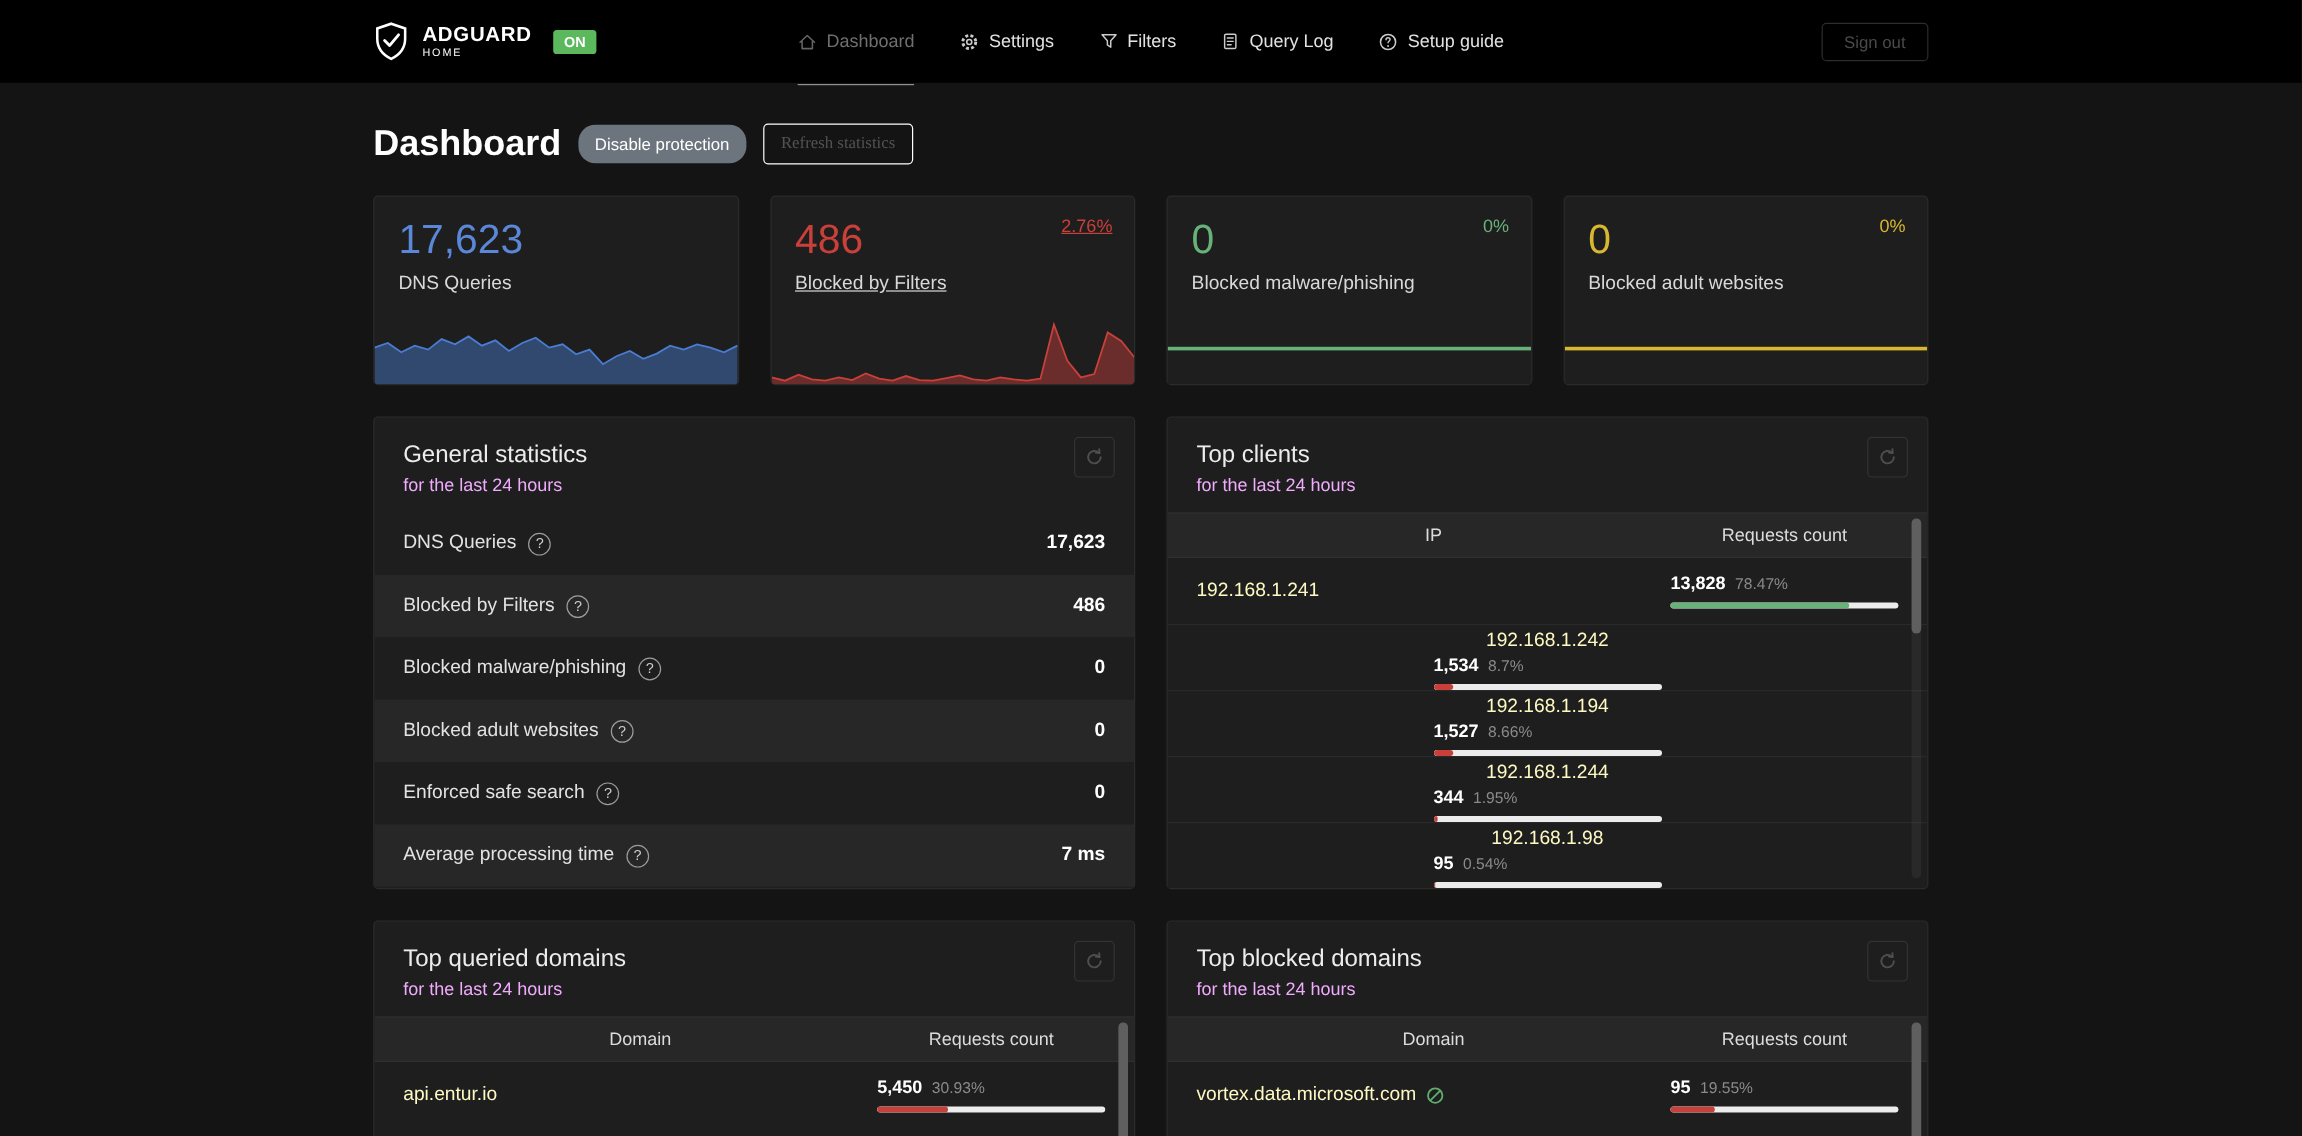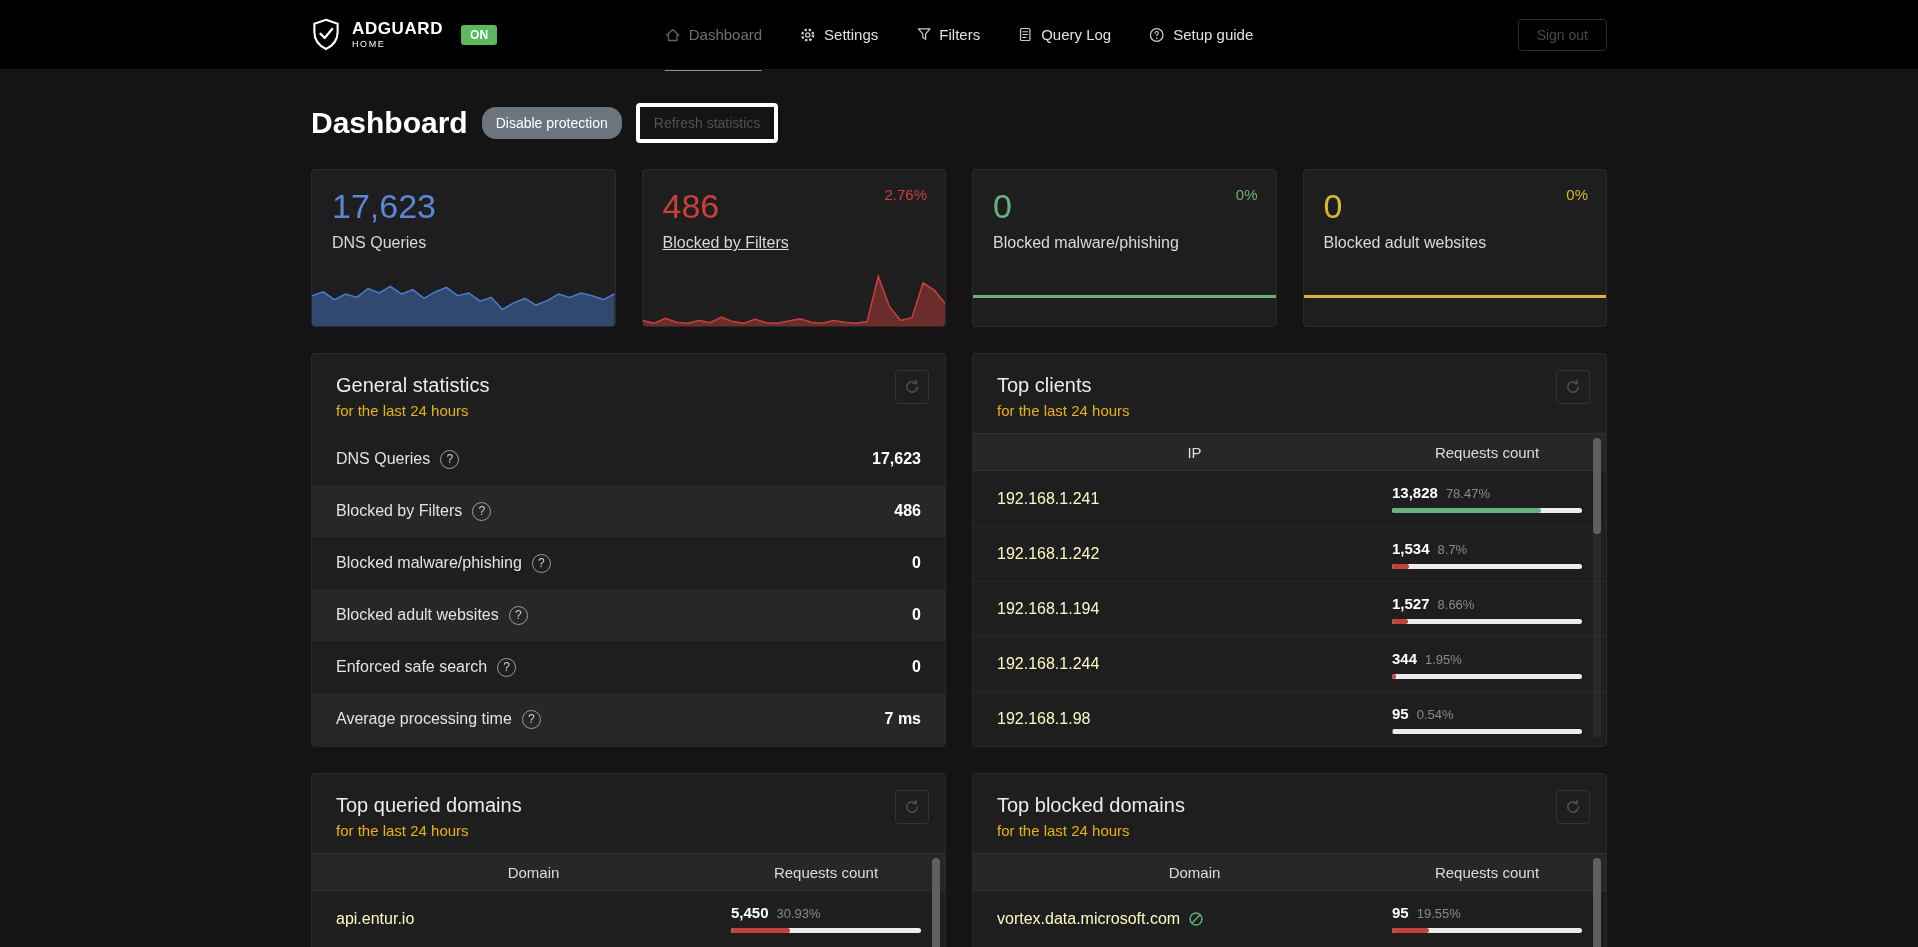--- a/index.html
+++ b/index.html
@@ -25,60 +25,60 @@
   .nav-item.active { color:#6f6f6f; }
   .nav-item.active::after { content:""; position:absolute; bottom:-2px; left:0; right:0; height:1px; background:#8f8f8f; }
   .signout { margin-left:auto; background:transparent; border:1px solid #2c2c2c; color:#4a4a4a; font-size:14px; padding:7px 18px; border-radius:4px; cursor:pointer; }
 
   
   .container { width:1296px; margin:0 auto; }
   .page-head { margin-top:34px; display:flex; align-items:center; gap:14px; }
   h1 { margin:0; font-size:30px; font-weight:600; color:#fff; }
   .btn { border:none; border-radius:4px; font-size:14px; padding:8px 14px; cursor:pointer; }
   .btn-disable { background:#6c757d; color:#fff;border-radius:14px; }
-  .btn-refresh { background:transparent; border:4px solid #ffffff; color:#525252; }
+  .btn-refresh { background:transparent; border:1px solid #ffffff; color:#525252;font-family:Liberation Serif, serif; }
 
   
   .stat-grid { display:grid; grid-template-columns:repeat(4,1fr); gap:26px; margin-top:26px; }
   .stat-card { position:relative; background:#1e1e1e; border:1px solid #2b2b2b; border-radius:4px; height:158px; overflow:hidden; }
   .stat-value { font-size:34px; padding:18px 20px 0; line-height:1.1; }
   .stat-pct { position:absolute; top:16px; right:18px; font-size:15px; }
   .stat-label { padding:9px 20px 0; font-size:16px; color:#d9d9d9; }
   .stat-link { color:#d9d9d9; text-decoration:underline; cursor:pointer; }
   .spark { position:absolute; left:0; right:0; bottom:0; height:58px; }
   .spark svg { width:100%; height:100%; display:block; }
   .flatline { position:absolute; left:0; right:0; bottom:28px; height:3px; }
 
   
   .mid-grid,.bottom-grid { display:grid; grid-template-columns:1fr 1fr; gap:26px; margin-top:26px; }
   .panel { position:relative; background:#1e1e1e; border:1px solid #2b2b2b; border-radius:4px; overflow:hidden; }
   .mid-grid .panel { height:394px; }
   .bottom-grid .panel { height:330px; }
   .panel-head { padding:20px 24px 14px; }
   .panel-title { font-size:20px; color:#ececec; }
-  .panel-sub { font-size:15px; color:#eab308; margin-top:5px; }
+  .panel-sub { font-size:15px; color:#f0abfc; margin-top:5px; }
   .panel-refresh { position:absolute; top:16px; right:16px; width:34px; height:34px; border:1px solid #333; border-radius:4px;
                    background:transparent; color:#4e4e4e; display:flex; align-items:center; justify-content:center; cursor:pointer; }
 
   
   .gs-row { display:flex; align-items:center; justify-content:space-between; padding:0 24px; height:52px; font-size:16px; }
   .gs-body .gs-row:nth-child(even) { background:#272727; }
   .gs-left { display:flex; align-items:center; gap:10px; color:#e2e2e2; }
   .help { width:19px; height:19px; border:1px solid #9b9b9b; border-radius:50%; display:inline-flex; align-items:center;
           justify-content:center; font-size:12px; color:#cfcfcf; cursor:pointer; flex:none; }
   .help::after { content:"?"; }
   .gs-val { font-weight:700; color:#fff; font-size:16px; }
 
   
   .thead { display:flex; align-items:center; height:38px; background:#272727; border-top:1px solid #2f2f2f; border-bottom:1px solid #2f2f2f;
            font-size:15px; color:#dcdcdc; padding:0 24px; }
   .col-main { flex:1; text-align:center; }
   .col-count { width:190px; text-align:center; }
   .trow { display:flex; align-items:center; padding:0 24px; height:55px; }
-  .trow + .trow { border-top:1px solid rgba(255,255,255,.05); }
+  .trow + .trow { border-top:1px solid rgba(255,255,255,.05);flex-direction:column; }
   .cell-main { flex:1; font-size:16px; color:#fef9c3; display:flex; align-items:center; gap:8px; }
   .cell-count { width:190px; }
   .count-line { display:flex; align-items:baseline; gap:8px; }
   .count-num { font-weight:700; font-size:15px; color:#fff; }
   .count-pct { font-size:13px; color:#8a8a8a;text-align:right; }
   .bar { margin-top:7px; height:5px; border-radius:3px; background:#ececec; overflow:hidden; }
   .bar-fill { height:100%; border-radius:3px; }
 
   
   .scroll-track { position:absolute; right:5px; top:84px; bottom:8px; width:8px; background:rgba(255,255,255,.05); border-radius:4px; }
@@ -157,21 +157,21 @@
       <div class="stat-value" style="color: rgb(90, 135, 215);">17,623</div>
       <div class="stat-label">DNS Queries</div>
       <div class="spark">
           <svg viewBox="0 0 100 40" preserveAspectRatio="none">
             <polygon points="0,40 0.00,19.10 3.70,16.44 7.41,21.76 11.11,17.96 14.81,20.24 18.52,14.16 22.22,17.20 25.93,12.64 29.63,17.96 33.33,14.92 37.04,21.00 40.74,16.44 44.44,13.40 48.15,19.10 51.85,17.20 55.56,22.90 59.26,20.24 62.96,28.60 66.67,24.04 70.37,21.00 74.07,25.56 77.78,22.52 81.48,17.96 85.19,20.24 88.89,17.20 92.59,19.10 96.30,21.76 100.00,17.96 100,40" fill="#4a7dd2" fill-opacity="0.45"></polygon>
             <polyline points="0.00,19.10 3.70,16.44 7.41,21.76 11.11,17.96 14.81,20.24 18.52,14.16 22.22,17.20 25.93,12.64 29.63,17.96 33.33,14.92 37.04,21.00 40.74,16.44 44.44,13.40 48.15,19.10 51.85,17.20 55.56,22.90 59.26,20.24 62.96,28.60 66.67,24.04 70.37,21.00 74.07,25.56 77.78,22.52 81.48,17.96 85.19,20.24 88.89,17.20 92.59,19.10 96.30,21.76 100.00,17.96" fill="none" stroke="#4a7dd2" stroke-width="1.5" vector-effect="non-scaling-stroke"></polyline>
           </svg>
         </div>
     </div>
     <div class="stat-card">
-      <div class="stat-pct" style="color: rgb(201, 64, 59);">2.76%</div>
+      <div class="stat-pct" style="color: rgb(201, 64, 59); text-decoration: underline;">2.76%</div>
       <div class="stat-value" style="color: rgb(201, 64, 59);">486</div>
       <div class="stat-label"><a class="stat-link">Blocked by Filters</a></div>
       <div class="spark">
           <svg viewBox="0 0 100 40" preserveAspectRatio="none">
             <polygon points="0,40 0.00,36.20 3.70,38.10 7.41,34.68 11.11,37.34 14.81,38.10 18.52,36.20 22.22,37.72 25.93,33.92 29.63,36.96 33.33,38.10 37.04,35.44 40.74,37.72 44.44,38.10 48.15,36.58 51.85,35.06 55.56,37.34 59.26,38.10 62.96,36.20 66.67,37.34 70.37,38.10 74.07,36.96 77.78,5.80 81.48,26.70 85.19,36.20 88.89,34.30 92.59,10.36 96.30,15.30 100.00,24.80 100,40" fill="#c9403b" fill-opacity="0.45"></polygon>
             <polyline points="0.00,36.20 3.70,38.10 7.41,34.68 11.11,37.34 14.81,38.10 18.52,36.20 22.22,37.72 25.93,33.92 29.63,36.96 33.33,38.10 37.04,35.44 40.74,37.72 44.44,38.10 48.15,36.58 51.85,35.06 55.56,37.34 59.26,38.10 62.96,36.20 66.67,37.34 70.37,38.10 74.07,36.96 77.78,5.80 81.48,26.70 85.19,36.20 88.89,34.30 92.59,10.36 96.30,15.30 100.00,24.80" fill="none" stroke="#c9403b" stroke-width="1.5" vector-effect="non-scaling-stroke"></polyline>
           </svg>
         </div>
     </div>
     <div class="stat-card">

